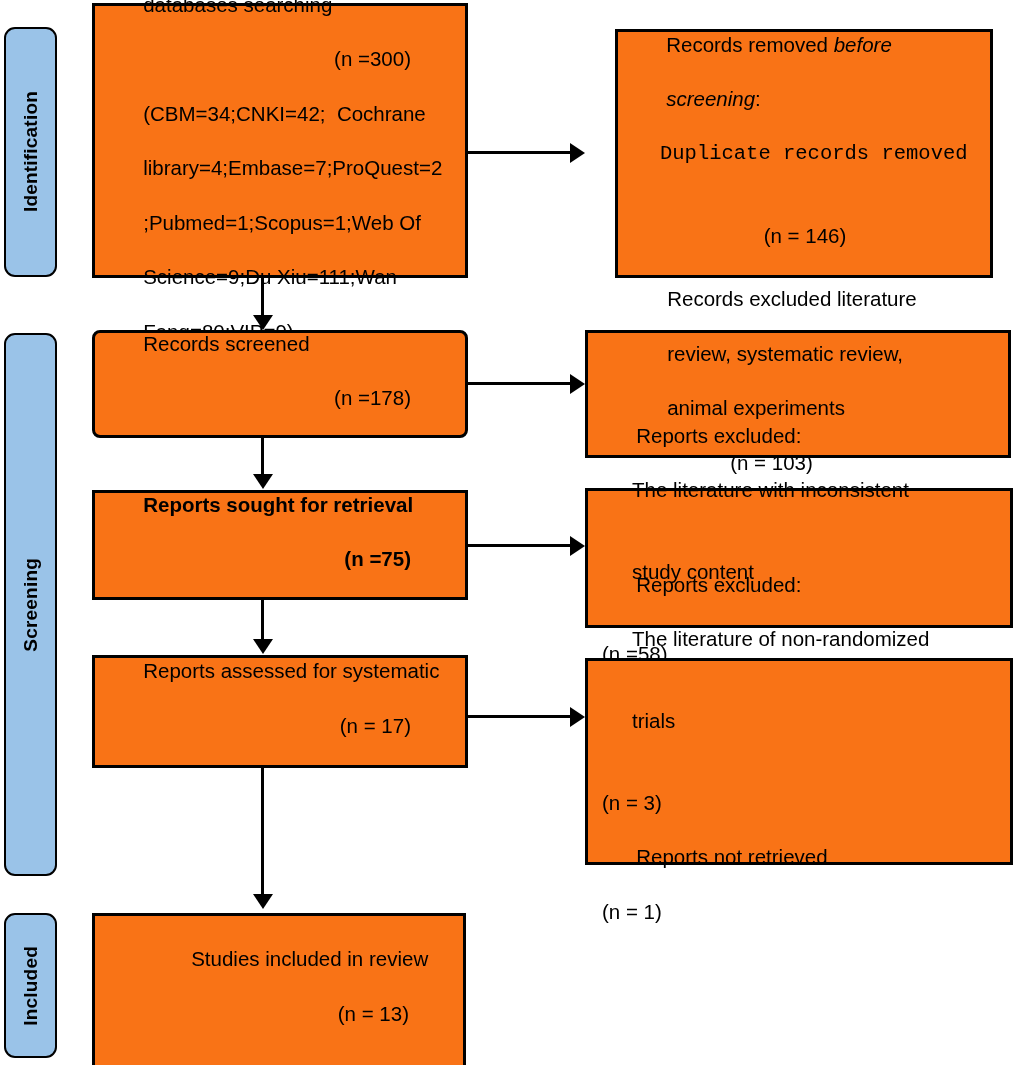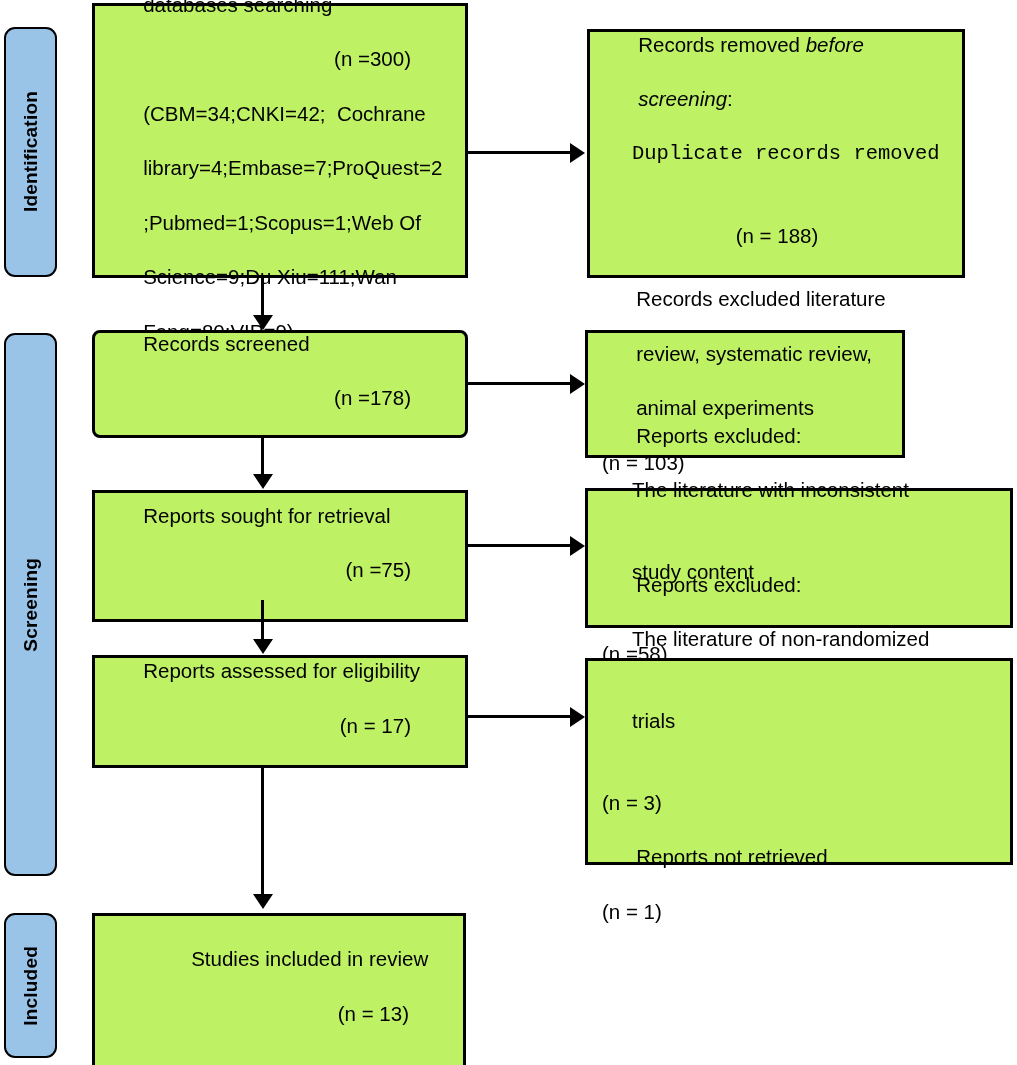--- a/index.html
+++ b/index.html
@@ -39,37 +39,37 @@
     letter-spacing: 0.2px;
     color: #000000;
     white-space: nowrap;
     line-height: 1;
   }
 
   
   .flow-box {
     position: absolute;
     box-sizing: border-box;
-    background: #bef264;
+    background: #f97316;
     border: 3px solid #000000;
     display: flex;
     flex-direction: column;
     justify-content: center;
   }
   .flow-box .box-text {
     padding: 0 12px 0 14px;
     font-size: 20.5px;
     line-height: 1.33;
     color: #000000;
     white-space: pre-wrap;
   }
   .flow-box .box-text .ital { font-style: italic; }
   .flow-box .box-text .ctr   { display: block; text-align: center; }
   .flow-box .box-text .rt    { display: block; text-align: right; padding-right: 42px; }
-  .flow-box .box-text .rt2   { display: block; text-align: left; padding-right: 86px; }
+  .flow-box .box-text .rt2   { display: block; text-align: center; padding-right: 86px; }
   .flow-box .box-text .rt3   { display: block; padding-right: 96px; }
   .flow-box .box-text .ind   { display: block; padding-left: 28px; font-family: Liberation Mono, monospace; }
   .flow-box .box-text .ind2  { display: block; padding-left: 30px; }
   .conn-line-v {
     position: absolute;
     width: 3px;
     background: #000000;
   }
   .conn-line-h {
     position: absolute;
@@ -116,64 +116,64 @@
       <span>databases searching</span>
       <span class="rt">(n =300)</span>
       <span>(CBM=34;CNKI=42;  Cochrane</span><br>
       <span>library=4;Embase=7;ProQuest=2</span><br>
       <span>;Pubmed=1;Scopus=1;Web Of</span><br>
       <span>Science=9;Du Xiu=111;Wan</span><br>
       <span>Fang=80;VIP=9)</span>
     </div>
   </div>
 
-  <div class="flow-box" style="left:587px; top:29px; width:378px; height:249px;">
+  <div class="flow-box" style="left:615px; top:29px; width:378px; height:249px;">
     <div class="box-text">
       <span>Records removed </span><span class="ital">before</span><br>
       <span class="ital">screening</span><span>:</span>
       <span class="ind">Duplicate records removed</span>
-      <span class="ctr">(n = 188)</span>
+      <span class="ctr">(n = 146)</span>
     </div>
   </div>
 
   <div class="flow-box" style="left:92px; top:330px; width:376px; height:108px;border-radius:8px;">
     <div class="box-text">
       <span>Records screened</span>
       <span class="rt">(n =178)</span>
     </div>
   </div>
 
-  <div class="flow-box" style="left:585px; top:330px; width:320px; height:128px;">
+  <div class="flow-box" style="left:585px; top:330px; width:426px; height:128px;padding-left:31px;">
     <div class="box-text">
       <span>Records excluded literature</span><br>
       <span>review, systematic review,</span><br>
       <span>animal experiments</span>
       <span class="rt2">(n = 103)</span>
     </div>
   </div>
 
-  <div class="flow-box" style="left:92px; top:490px; width:376px; height:132px;">
+  <div class="flow-box" style="left:92px; top:490px; width:376px; height:110px;font-weight:bold;">
     <div class="box-text">
       <span>Reports sought for retrieval</span>
       <span class="rt">(n =75)</span>
     </div>
   </div>
 
   <div class="flow-box" style="left:585px; top:488px; width:428px; height:140px;">
     <div class="box-text">
       <span>Reports excluded:</span>
       <span class="ind2">The literature with inconsistent</span>
       <span class="ind2">study content</span>
       <span class="rt3">(n =58)</span>
     </div>
   </div>
 
   <div class="flow-box" style="left:92px; top:655px; width:376px; height:113px;">
     <div class="box-text">
-      <span>Reports assessed for eligibility</span>
+      <span>Reports assessed for systematic</span>
       <span class="rt">(n = 17)</span>
     </div>
   </div>
 
   <div class="flow-box" style="left:585px; top:658px; width:428px; height:207px;">
     <div class="box-text">
       <span>Reports excluded:</span>
       <span class="ind2">The literature of non-randomized</span>
       <span class="ind2">trials</span>
       <span class="rt3">(n = 3)</span>

